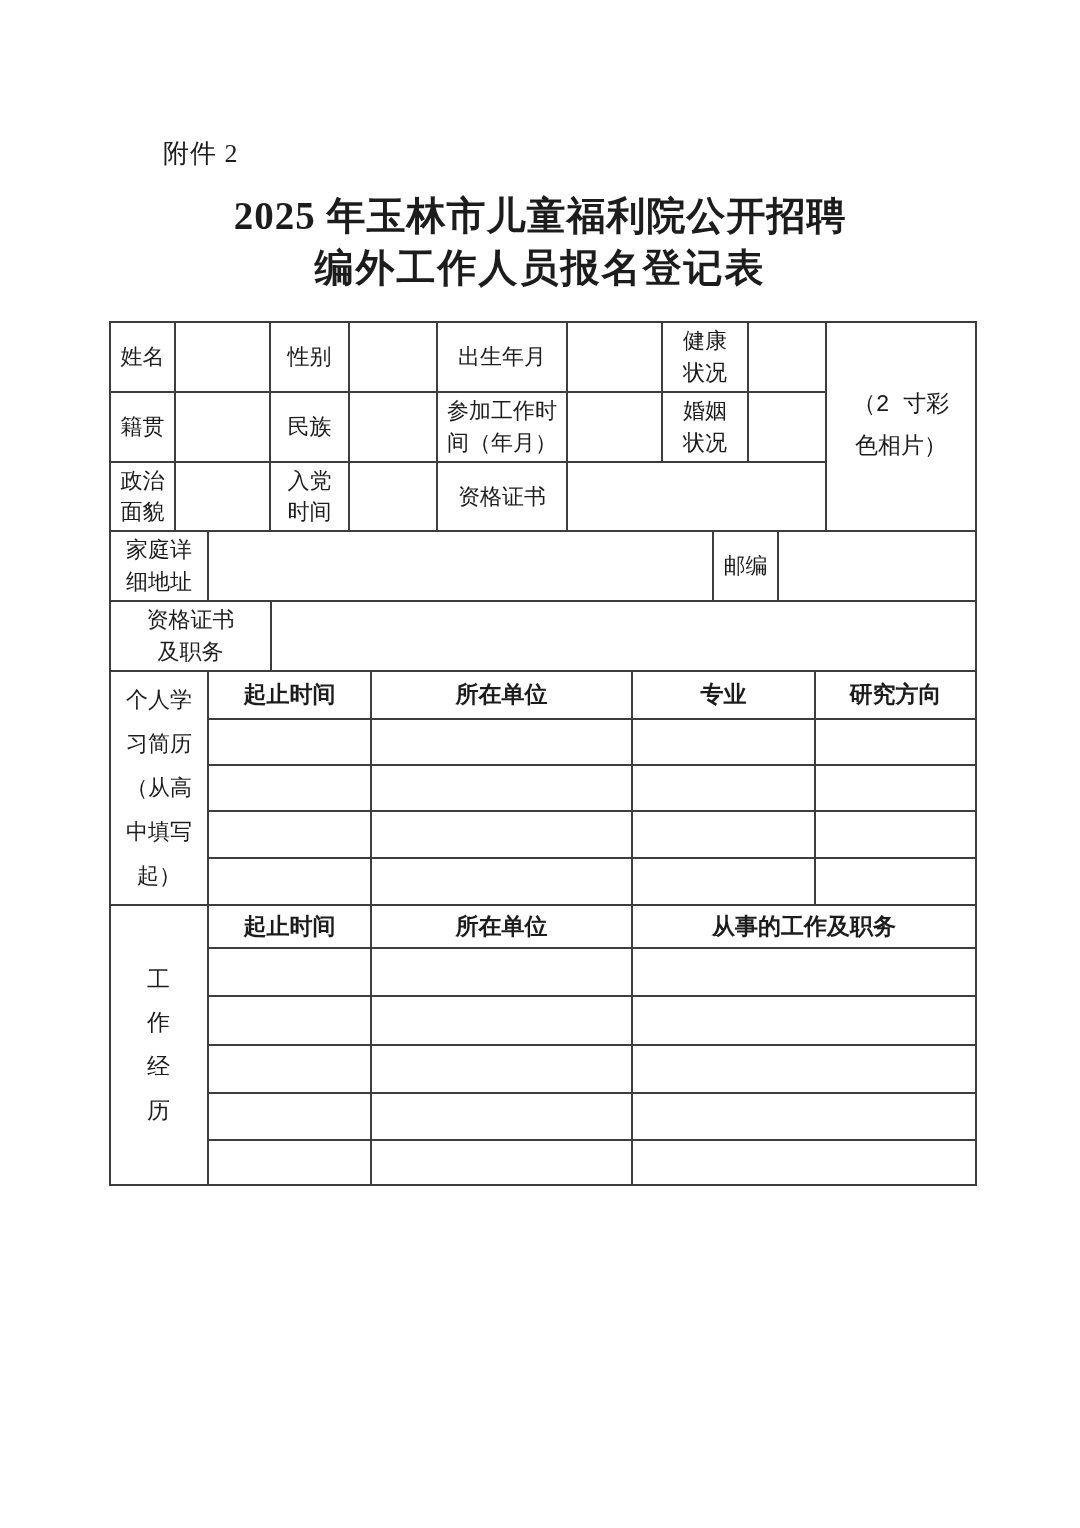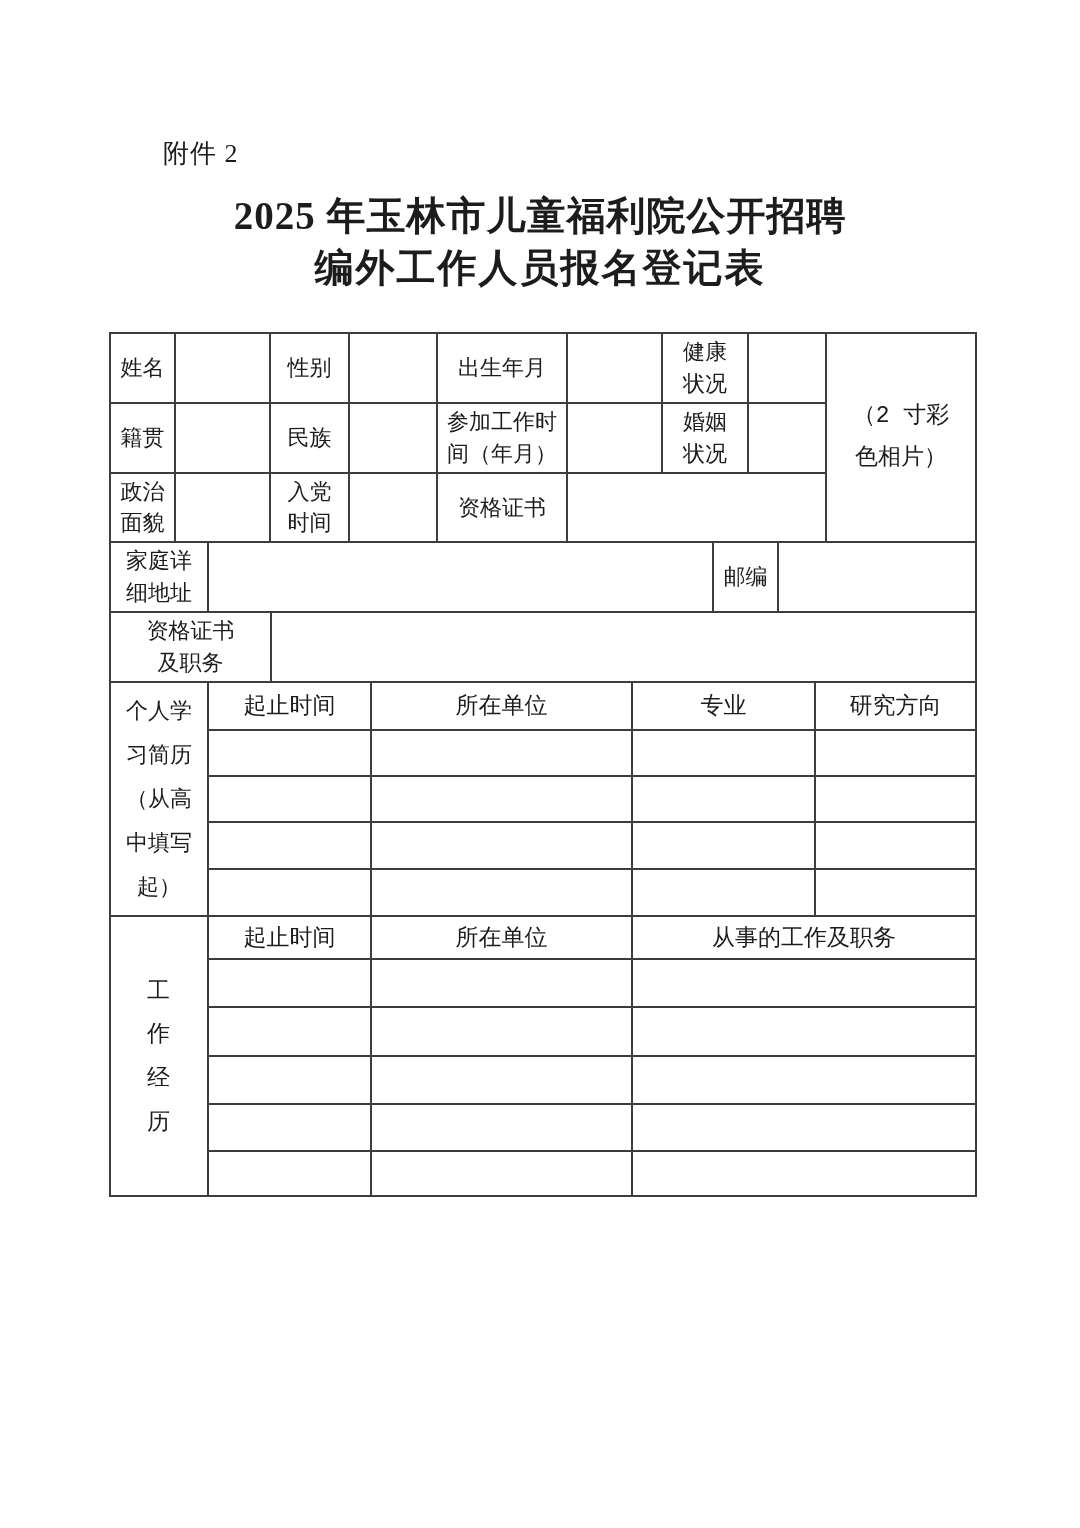--- a/index.html
+++ b/index.html
@@ -25,42 +25,42 @@
     text-align: center; font-size: 39px; font-weight: bold; letter-spacing: 2px;
   }
 
   .meta-row { position: absolute; top: 299px; left: 0; width: 100%; height: 32px; font-size: 25px; }
   .meta-apply { position: absolute; left: 167px; }
   .meta-fill  { position: absolute; left: 578px; }
   .meta-year  { position: absolute; left: 783px; }
   .meta-month { position: absolute; left: 846px; }
   .meta-day   { position: absolute; left: 905px; }
 
-  .form-wrap { position: absolute; left: 109px; top: 332px; width: 956px; }
+  .form-wrap { position: absolute; left: 109px; top: 321px; width: 956px; }
 
   table {
     border-collapse: collapse;
     table-layout: fixed;
     width: 866px;
   }
   table + table { margin-top: -2px; }
   td {
     border: 2px solid #3d3d3d;
     text-align: center;
     vertical-align: middle;
     font-size: 22px;
     line-height: 1.45;
     white-space: pre-line;
     padding: 2px 3px;
     overflow: hidden;
   }
   td.vlabel { line-height: 2.0; font-size: 22px; }
   td.vlabel-wide { line-height: 1.9; font-size: 23px; letter-spacing: 1px; }
   td.photo-cell { font-size: 23px; line-height: 1.8; font-family: Liberation Mono, monospace; }
-  td.hdr { font-size: 23px; }
+  td.hdr { font-size: 23px; font-weight: bold; }
 </style>
 </head>
 <body>
 
 <div class="page">
 
   <div class="attachment">附件 2</div>
   <div class="title-line1">2025 年玉林市儿童福利院公开招聘</div>
   <div class="title-line2">编外工作人员报名登记表</div>
 

